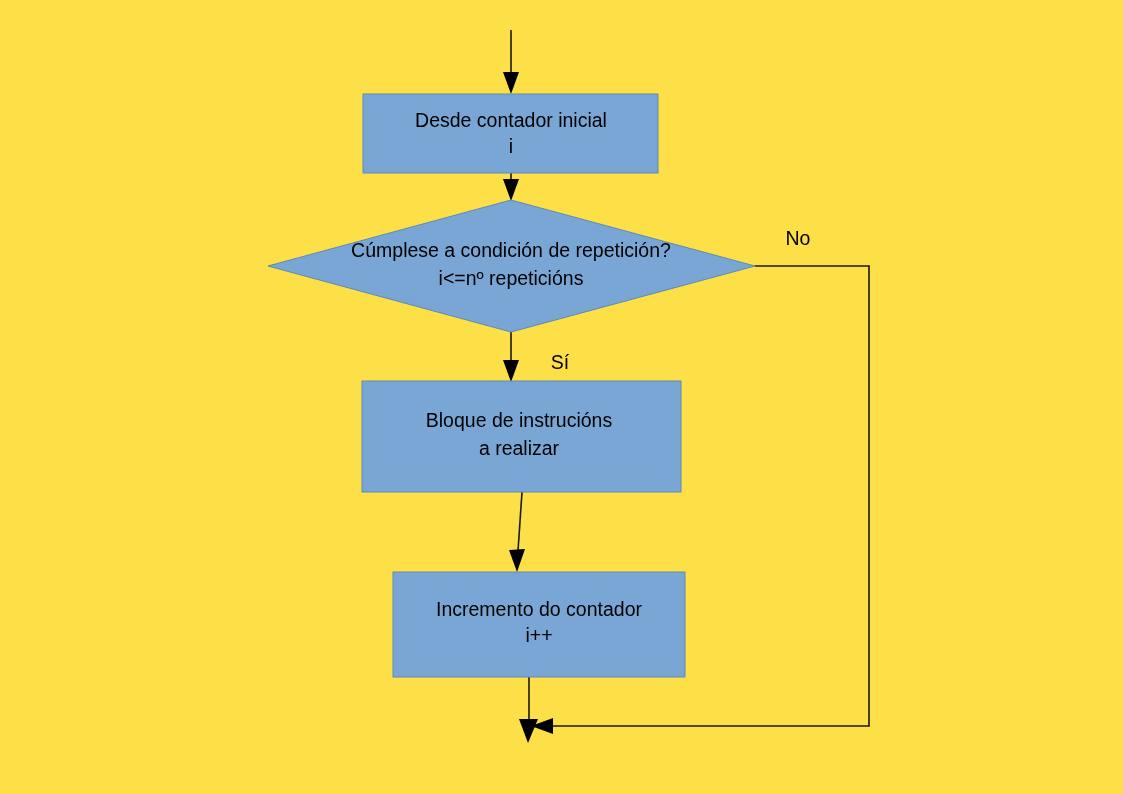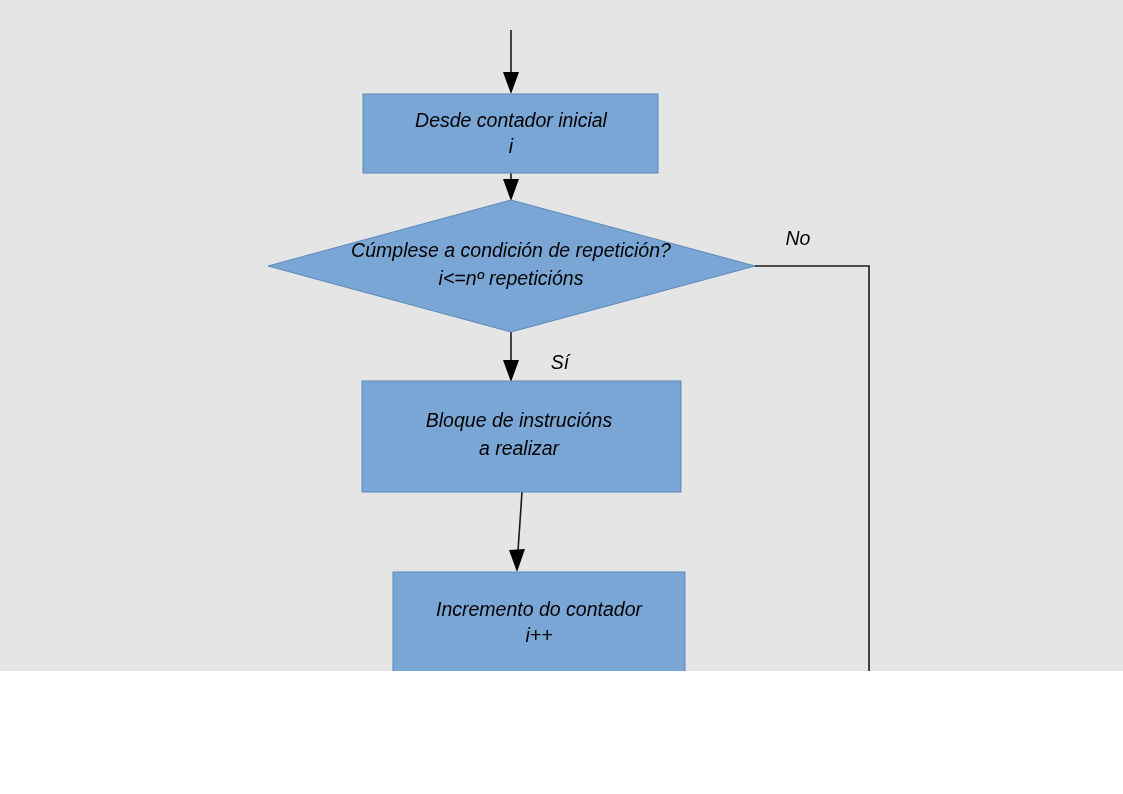--- a/index.html
+++ b/index.html
@@ -6,24 +6,23 @@
     margin: 0;
     padding: 0;
     background: #ffffff;
   }
   body {
     font-family: "Liberation Sans", sans-serif;
   }
   #canvas {
     position: relative;
     width: 1123px;
-    height: 671px;
-    background: #e5e5e5;
+    height: 794px;
+    background: #fde047;
     overflow: hidden;
-    font-style: italic;
   }
   #flow-svg {
     position: absolute;
     left: 0;
     top: 0;
     width: 1123px;
     height: 794px;
   }
   .node-shape {
     fill: #7aa6d6;

